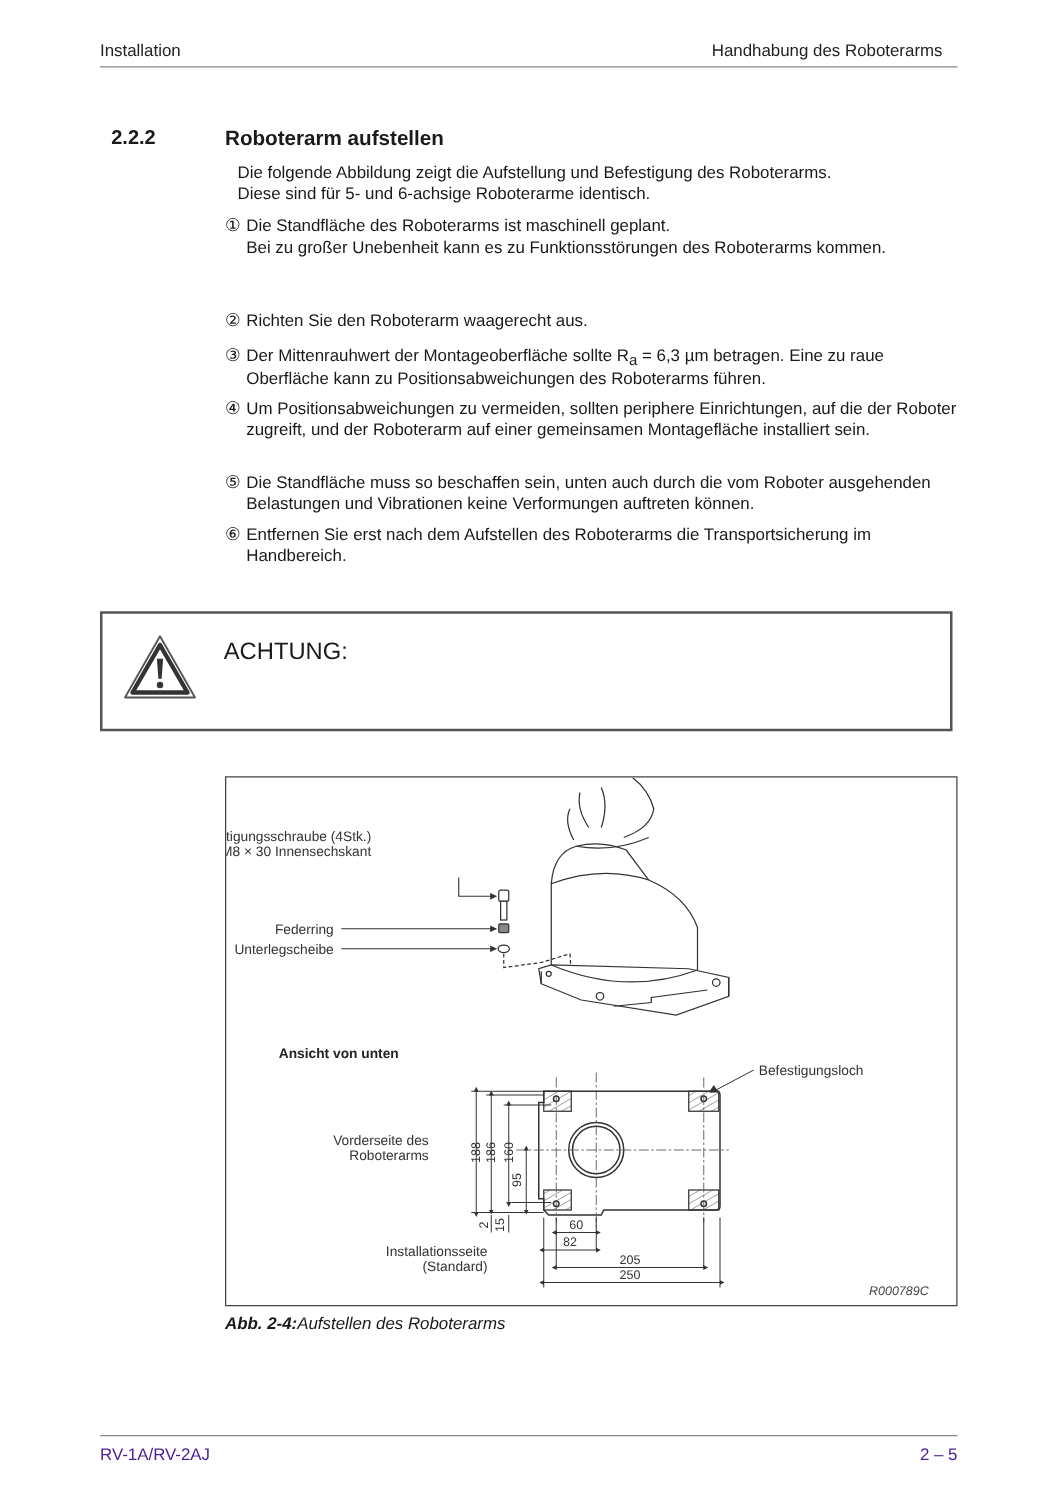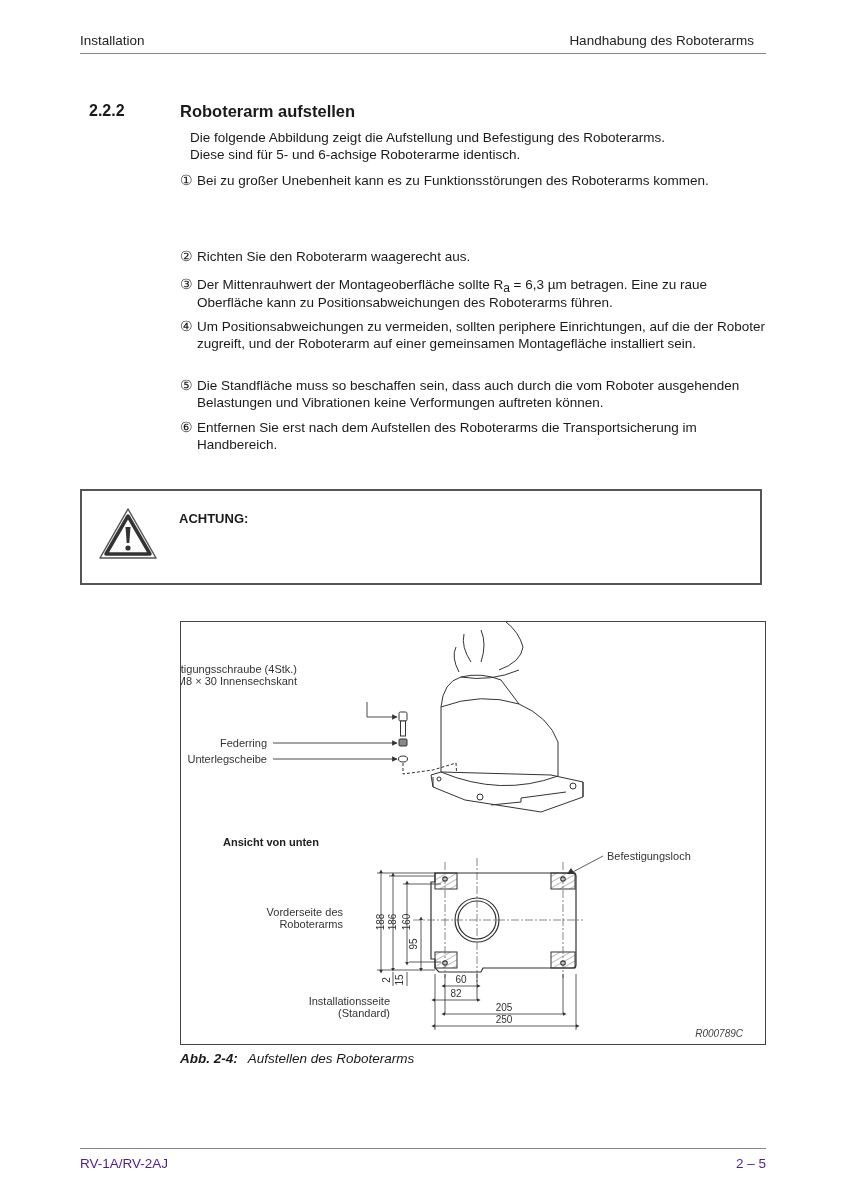--- a/index.html
+++ b/index.html
@@ -13,32 +13,32 @@
   .sec-title { position: absolute; left: 180px; top: 102px; font-size: 16.5px; font-weight: bold; }
   .body-text { position: absolute; left: 164px; width: 588px; font-size: 13.5px; line-height: 17px; margin-left: 26px; }
   .intro { top: 129px; }
   .item { position: absolute; left: 180px; width: 588px; font-size: 13.5px; line-height: 17px; }
   .item .num { position: absolute; left: 0; top: 0; width: 16px; font-size: 14px; }
   .item .txt { margin-left: 17px; }
   .sub { position: relative; top: 3px; font-size: 12px; }
   .warn-box { position: absolute; left: 80px; top: 489px; width: 682px; height: 96px;
               border: 2px solid #555; box-sizing: border-box; background: #fff; }
   .warn-icon { position: absolute; left: 16px; top: 16px; width: 60px; height: 54px; }
-  .warn-head { position: absolute; left: 97px; top: 20px; font-size: 13px; font-weight: bold; }
+  .warn-head { position: absolute; left: 97px; top: 20px; font-size: 19px; font-weight: normal; }
   .warn-text { position: absolute; left: 97px; top: 36px; width: 578px; font-size: 13.5px;
                line-height: 17px; font-weight: bold; font-style: italic; text-align: justify; }
   .fig-box { position: absolute; left: 180px; top: 621px; width: 586px; height: 424px;
              border: 1.5px solid #444; box-sizing: border-box; }
   .fig-svg { position: absolute; left: 0; top: 0; }
   .lbl { font-family: "Liberation Sans", sans-serif; font-size: 11px; fill: #333; }
   .lbl-b { font-family: "Liberation Sans", sans-serif; font-size: 11px; fill: #222; font-weight: bold; }
   .dim { font-family: "Liberation Sans", sans-serif; font-size: 10px; fill: #333; }
   .code { position: absolute; right: 22px; bottom: 5px; font-size: 10px; font-style: italic; color: #444; }
   .caption { position: absolute; left: 180px; top: 1051px; font-size: 13.5px; font-style: italic; }
-  .caption .cap-num { font-weight: bold; margin-right: 10px; }
+  .caption .cap-num { font-weight: bold; }
   .ftr { position: absolute; top: 1156px; font-size: 13.5px; color: #4c1d95; }
   .ftr-left { left: 80px; }
   .ftr-right { right: 80px; }
 </style>
 </head>
 <body>
 
 <div class="hdr hdr-left">Installation</div>
 <div class="hdr hdr-right">Handhabung des Roboterarms</div>
 <div class="rule" style="top:53px"></div>
@@ -47,20 +47,21 @@
 <div class="sec-title">Roboterarm aufstellen</div>
 
 <div class="body-text intro">
   <div>Die folgende Abbildung zeigt die Aufstellung und Befestigung des Roboterarms.</div>
   <div>Diese sind für 5- und 6-achsige Roboterarme identisch.</div>
 </div>
 
 <div class="item" style="top:172px">
   <span class="num">①</span>
   <div class="txt">
+    <div>Die Standfläche des Roboterarms ist maschinell geplant.</div>
     <div>Bei zu großer Unebenheit kann es zu Funktionsstörungen des Roboterarms kommen.</div>
   </div>
 </div>
 
 <div class="item" style="top:248px">
   <span class="num">②</span>
   <div class="txt">Richten Sie den Roboterarm waagerecht aus.</div>
 </div>
 
 <div class="item" style="top:276px">
@@ -68,21 +69,21 @@
   <div class="txt"><span>Der Mittenrauhwert der Montageoberfläche sollte R</span><span class="sub">a</span><span> = 6,3 µm betragen. Eine zu raue Oberfläche kann zu Positionsabweichungen des Roboterarms führen.</span></div>
 </div>
 
 <div class="item" style="top:318px">
   <span class="num">④</span>
   <div class="txt">Um Positionsabweichungen zu vermeiden, sollten periphere Einrichtungen, auf die der Roboter zugreift, und der Roboterarm auf einer gemeinsamen Montagefläche installiert sein.</div>
 </div>
 
 <div class="item" style="top:377px">
   <span class="num">⑤</span>
-  <div class="txt">Die Standfläche muss so beschaffen sein, dass auch durch die vom Roboter ausgehenden Belastungen und Vibrationen keine Verformungen auftreten können.</div>
+  <div class="txt">Die Standfläche muss so beschaffen sein, unten auch durch die vom Roboter ausgehenden Belastungen und Vibrationen keine Verformungen auftreten können.</div>
 </div>
 
 <div class="item" style="top:419px">
   <span class="num">⑥</span>
   <div class="txt">Entfernen Sie erst nach dem Aufstellen des Roboterarms die Transportsicherung im Handbereich.</div>
 </div>
 
 <div class="warn-box">
   <svg class="warn-icon" viewBox="0 0 60 54">
     <path d="M30 2 L58 51 L2 51 Z" fill="none" stroke="#555" stroke-width="1.5" stroke-linejoin="round"></path>

